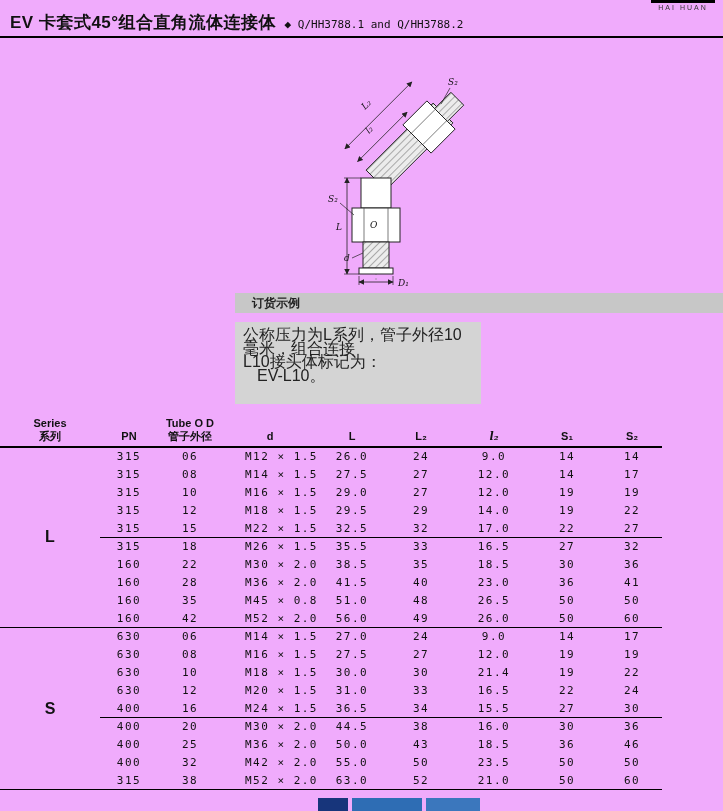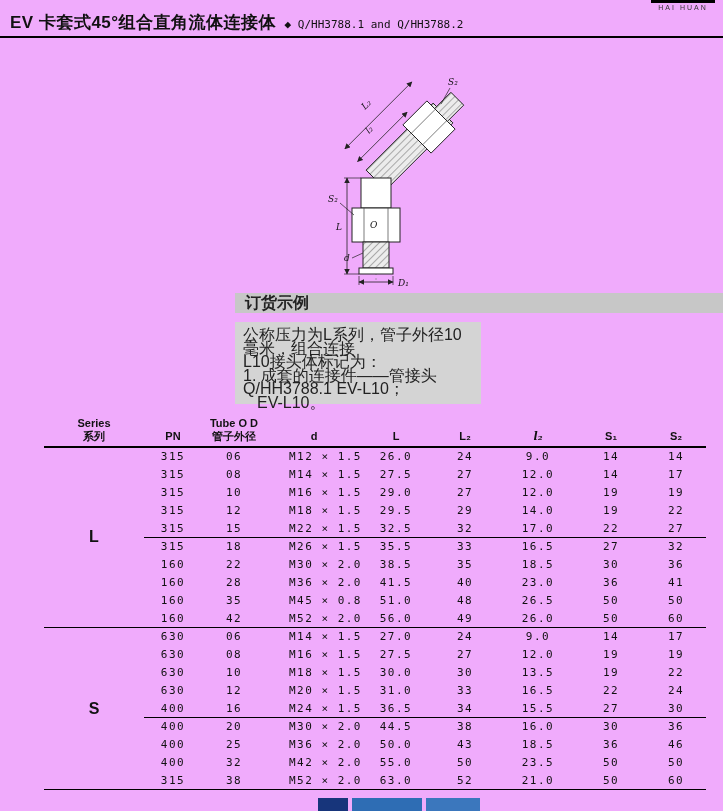--- a/index.html
+++ b/index.html
@@ -20,35 +20,35 @@
   .title-suffix { font-size:11px; font-family:"DejaVu Sans Mono", monospace; margin-left:4px; }
   .title-rule { position:absolute; top:36px; left:0; width:723px; height:2px; background:#000; }
 
   
   .diagram { position:absolute; top:48px; left:248px; width:240px; height:245px; }
   .dim-text { font-family:"DejaVu Serif", serif; font-style:italic; font-size:9px; fill:#111; }
 
   
   .order-bar {
     position:absolute; top:293px; left:235px; width:488px; height:20px;
-    background:#c7c7c7; display:flex; align-items:center; padding-left:10px;
-    font-size:16px; font-weight:bold; color:#222; box-sizing:border-box;
+    background:#c7c7c7; display:flex; align-items:center; padding-left:17px;
+    font-size:12px; font-weight:bold; color:#222; box-sizing:border-box;
   }
   .order-box {
     position:absolute; top:322px; left:235px; width:246px; height:82px;
     background:#d4d4d4; padding:6px 8px; box-sizing:border-box;
     font-size:16px; line-height:13.5px; color:#222;
   }
   .order-line-indent { padding-left:14px; }
 
   
   .spec-table {
     position:absolute; top:417px; left:0; width:662px;
     border-collapse:collapse; table-layout:fixed;
-    font-family:"DejaVu Sans Mono", monospace; font-size:11px; color:#111;margin-left:44px;
+    font-family:"DejaVu Sans Mono", monospace; font-size:11px; color:#111;
   }
   .spec-table th {
     font-family:"Liberation Sans", sans-serif; font-size:11px; font-weight:bold;
     vertical-align:bottom; padding:0 0 3px 0; line-height:13px;
     border-bottom:2px solid #000; text-align:center;
   }
   .spec-table th.th-l2-small { font-style:italic; font-family:"DejaVu Serif", serif; }
   .spec-table td { height:17.8px; padding:0; text-align:center; letter-spacing:1.5px; }
   .spec-table td.col2 { text-align:right; padding-left:10px; }
   .series-cell {
@@ -142,21 +142,20 @@
     </svg>
   </div>
 
   <div class="order-bar">
     <span>订货示例</span>
   </div>
 
   <div class="order-box">
     <div class="order-line">公称压力为L系列，管子外径10毫米，组合连接</div>
     <div class="order-line">L10接头体标记为：</div>
-    <div class="order-line">1. 成套的连接件——管接头Q/HH3788.1 EV-L10；</div>
     <div class="order-line order-line-indent">EV-L10。</div>
   </div>
 
   <table class="spec-table">
     <colgroup>
       <col style="width:100px">
         <col style="width:58px">
         <col style="width:64px">
       <col style="width:96px">
         <col style="width:68px">
@@ -306,21 +305,21 @@
           <td class="col5">12.0</td>
           <td class="col6">19</td>
           <td class="col7">19</td>
         </tr>
         <tr>
           <td class="col0">630</td>
           <td class="col1">10</td>
           <td class="col2">M18 × 1.5</td>
           <td class="col3">30.0</td>
           <td class="col4">30</td>
-          <td class="col5">13.5</td>
+          <td class="col5">21.4</td>
           <td class="col6">19</td>
           <td class="col7">22</td>
         </tr>
         <tr>
           <td class="col0">630</td>
           <td class="col1">12</td>
           <td class="col2">M20 × 1.5</td>
           <td class="col3">31.0</td>
           <td class="col4">33</td>
           <td class="col5">16.5</td>

